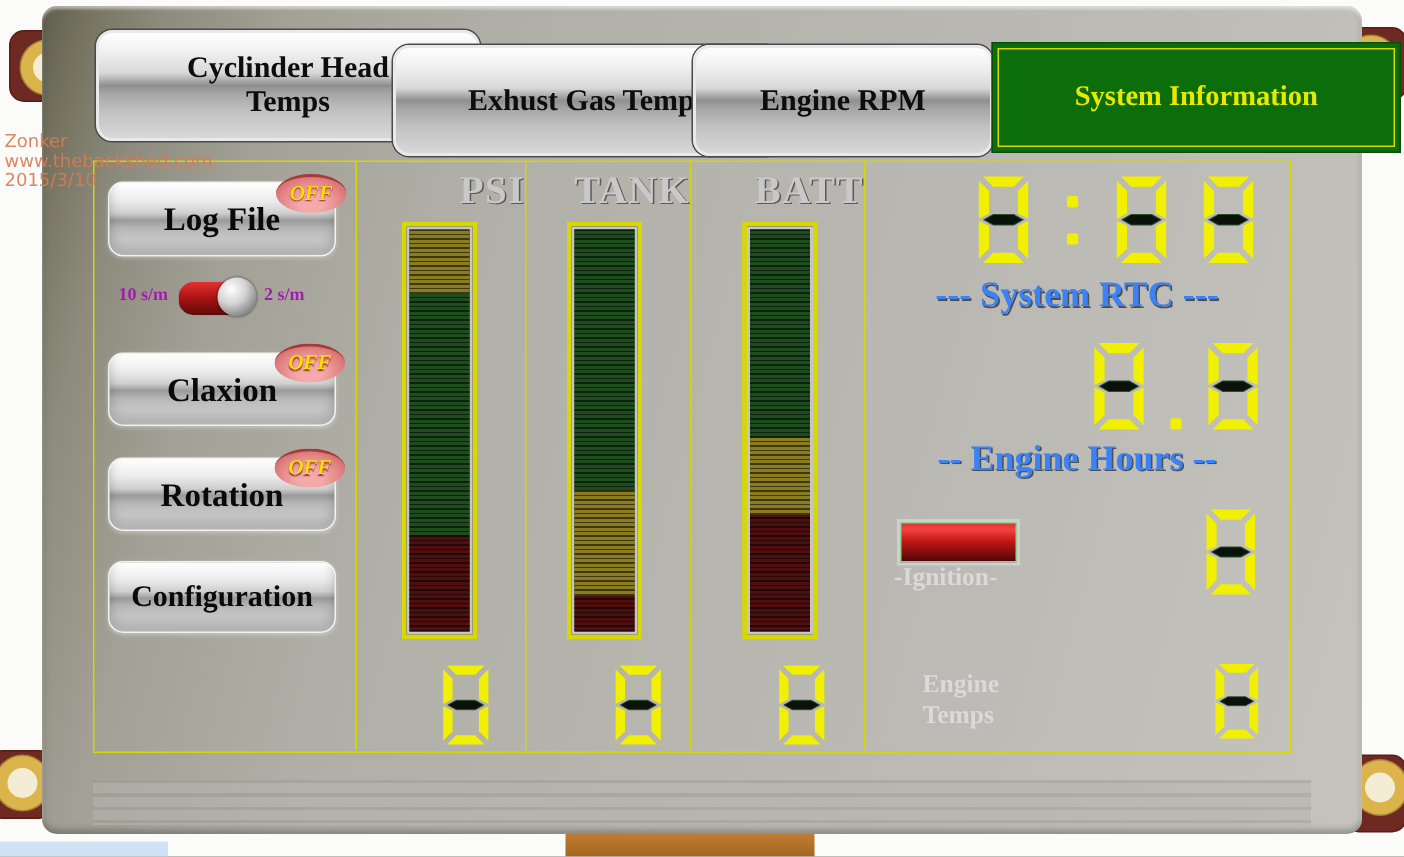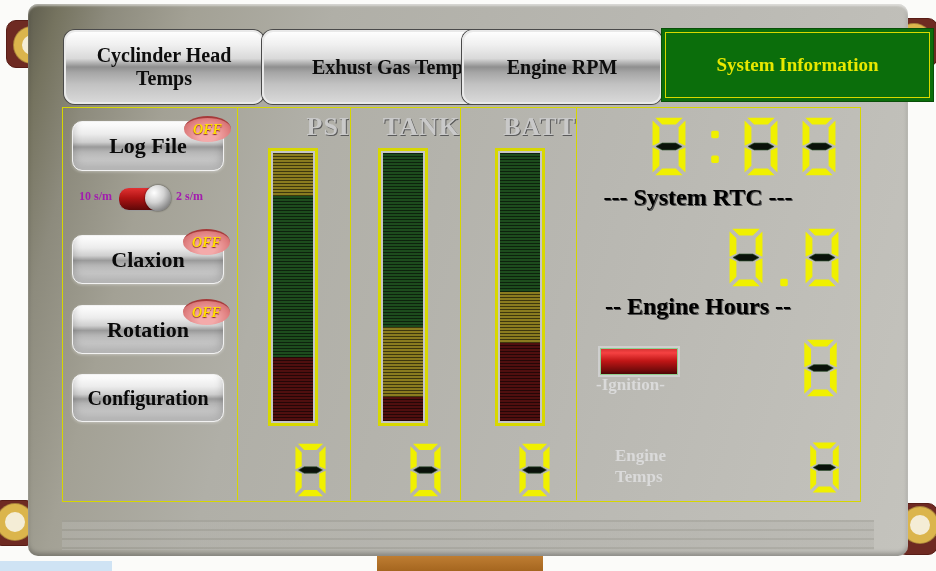--- a/index.html
+++ b/index.html
@@ -56,22 +56,22 @@
   .bar-inner{position:absolute;inset:0;border:2px solid #c6c6c6;background:#101010;}
   .bar-fill{position:absolute;inset:0;display:flex;flex-direction:column;}
   .bar-fill::after{content:"";position:absolute;inset:0;pointer-events:none;
        background:repeating-linear-gradient(180deg,rgba(0,0,0,.55) 0 1px,rgba(0,0,0,0) 1px 3px);}
   .zone--olive{background:#8a7c1f;}
   .zone--green{background:#1d4c1d;}
   .zone--maroon{background:#4f0f0f;}
   
   .seg{position:absolute;z-index:6;display:flex;align-items:flex-start;}
   
-  .info-label{position:absolute;left:560px;width:276px;z-index:6;text-align:center;font-weight:bold;
-       font-size:24px;color:#000000;text-shadow:1px 1px 0 #4f4f4f;white-space:nowrap;}
+  .info-label{position:absolute;left:580px;width:276px;z-index:6;text-align:center;font-weight:bold;
+       font-size:24px;color:#3b82f6;text-shadow:1px 1px 0 #4f4f4f;white-space:nowrap;}
   .led{position:absolute;left:598px;top:346px;width:78px;height:27px;z-index:6;
        border:2px solid #cfcfcf;box-shadow:inset 0 0 0 1px #8fcf8f;
        background:linear-gradient(180deg,#d23030 0%,#f54242 18%,#c01616 48%,#6e0a0a 85%,#3f0505 100%);}
   .small-label{position:absolute;z-index:6;font-weight:bold;font-size:17px;color:#dadada;}
 </style>
 </head>
 <body>
 
 <div class="page">
 
@@ -88,22 +88,25 @@
       <div class="hole" style="left:5px;top:3px"></div>
     </div>
   <div class="copper-tab"></div>
   <div class="blue-strip"></div>
 
   <div class="device">
     <div class="bezel-ridge"></div>
   </div>
   <div class="glass"></div>
 
-
-  <div class="tab" style="left:64px;top:30px;width:192px;height:70px;padding:0 2px">
+  <div class="watermark"><span>Zonker</span>
+<span>www.thebackshed.com</span>
+<span>2015/3/10</span></div>
+
+  <div class="tab" style="left:64px;top:20px;width:192px;height:70px;padding:0 30px">
       <span>Cyclinder Head Temps</span>
     </div>
   <div class="tab" style="left:262px;top:30px;width:195px;height:70px;padding:0 30px">
       <span>Exhust Gas Temps</span>
     </div>
   <div class="tab" style="left:462px;top:30px;width:196px;height:70px">
       <span>Engine RPM</span>
     </div>
   <div class="tab tab--active" style="left:661px;top:28px;width:199px;height:72px;padding:0 36px;font-size:19px">
       <span>System Information</span>

